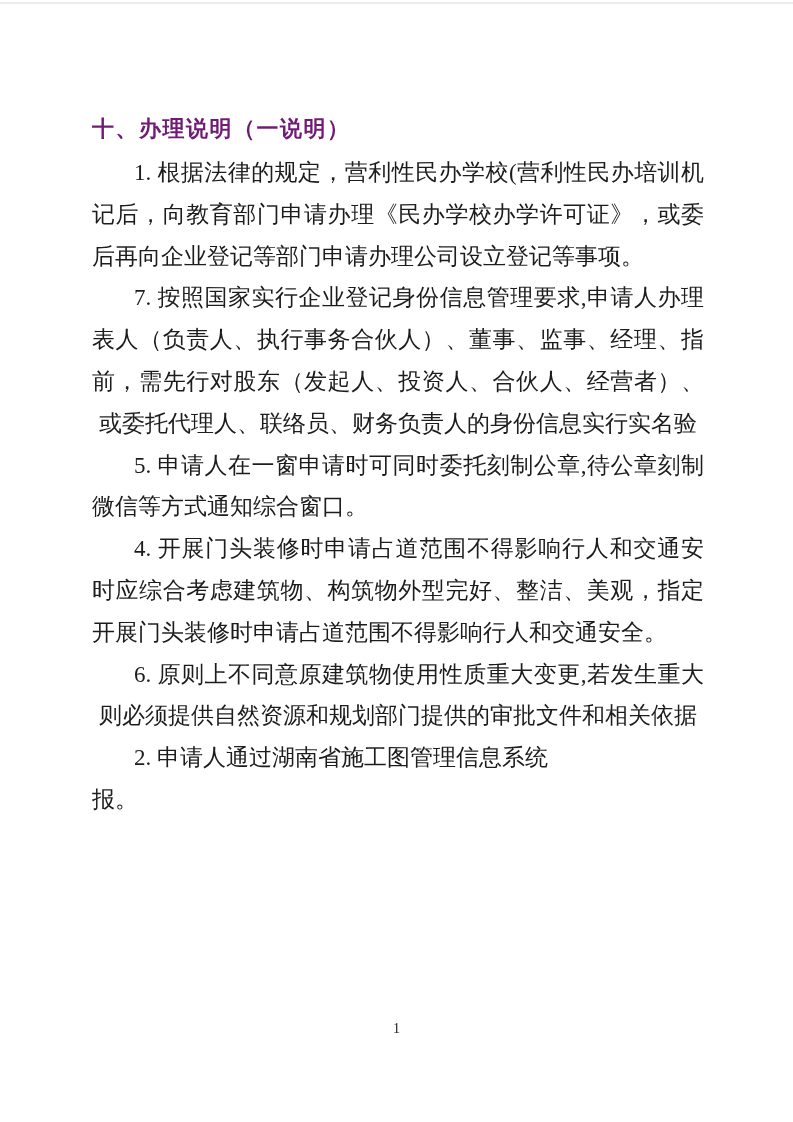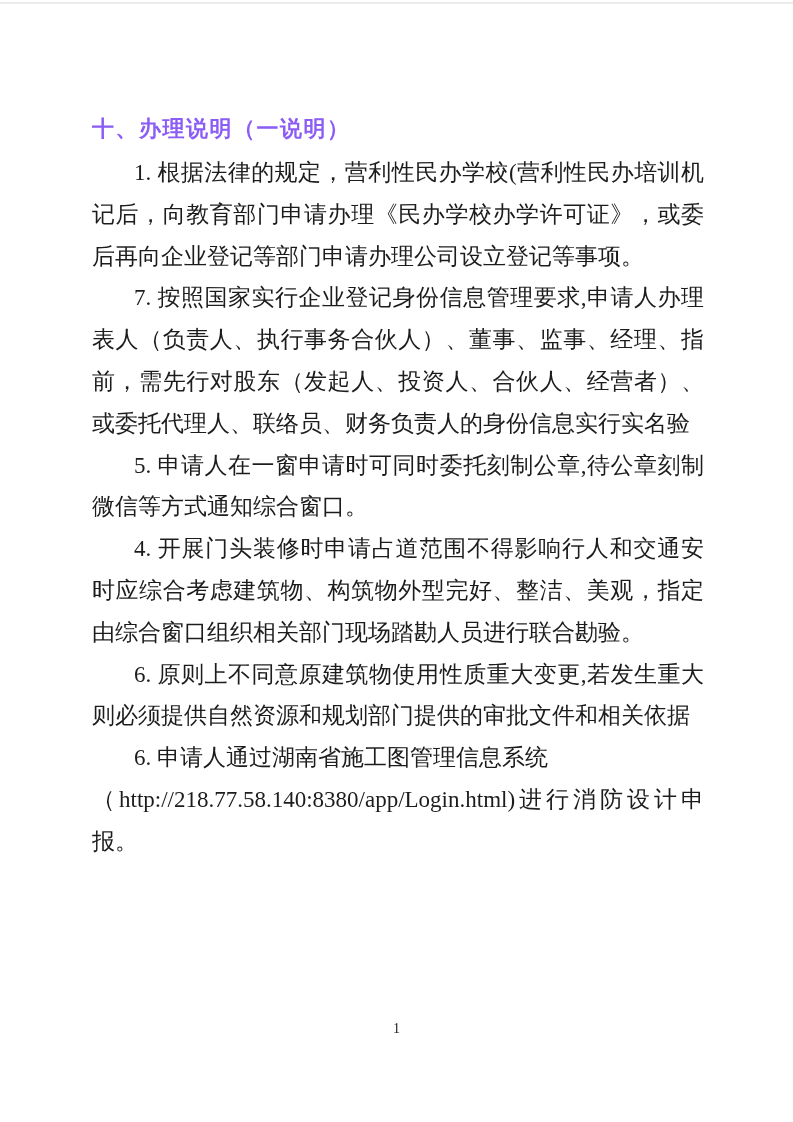--- a/index.html
+++ b/index.html
@@ -25,40 +25,40 @@
   }
   .doc-title {
     position: absolute;
     left: 92px;
     top: 116px;
     font-family: "Liberation Sans", sans-serif;
     font-weight: bold;
     font-size: 22px;
     line-height: 26px;
     letter-spacing: 1.5px;
-    color: #8b5cf6;
+    color: #701a75;
     white-space: nowrap;
   }
   .doc-body {
     position: absolute;
     left: 92px;
     top: 152px;
     width: 612px;
     font-size: 23px;
     color: #1c1c1c;
   }
   .paragraph {
     margin: 0;
     padding: 0;
   }
   .line {
     height: 41.8px;
     line-height: 41.8px;
     overflow: hidden;
-    text-align: left;
+    text-align: center;
     text-align-last: left;
   }
   .line.j {
     text-align: justify;
     text-align-last: justify;
   }
   .line.indent {
     padding-left: 42px;
   }
   .page-num {
@@ -93,26 +93,25 @@
     </div>
     <div class="paragraph">
       <div class="line j indent">5. 申请人在一窗申请时可同时委托刻制公章,待公章刻制完成</div>
       <div class="line">微信等方式通知综合窗口。</div>
     </div>
     <div class="paragraph">
       <div class="line j indent">4. 开展门头装修时申请占道范围不得影响行人和交通安全,不</div>
       <div class="line j">时应综合考虑建筑物、构筑物外型完好、整洁、美观，指定代表</div>
     </div>
     <div class="paragraph">
-      <div class="line">由综合窗口组织相关部门现场踏勘人员进行联合勘验。</div>
+      <div class="line">开展门头装修时申请占道范围不得影响行人和交通安全。</div>
     </div>
     <div class="paragraph">
       <div class="line j indent">6. 原则上不同意原建筑物使用性质重大变更,若发生重大变更，</div>
       <div class="line">则必须提供自然资源和规划部门提供的审批文件和相关依据文件。</div>
     </div>
     <div class="paragraph">
-      <div class="line indent">6. 申请人通过湖南省施工图管理信息系统</div>
-      <div class="line j">（http://218.77.58.140:8380/app/Login.html)进行消防设计申</div>
+      <div class="line indent">2. 申请人通过湖南省施工图管理信息系统</div>
       <div class="line">报。</div>
     </div>
   </div>
 
 <div class="page-num">1</div>
 
 </body></html>

